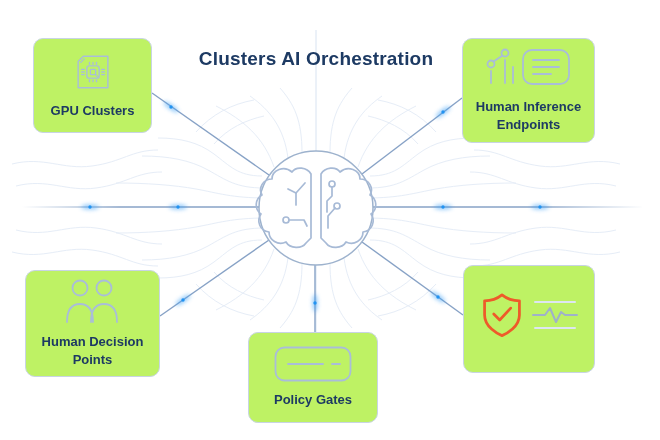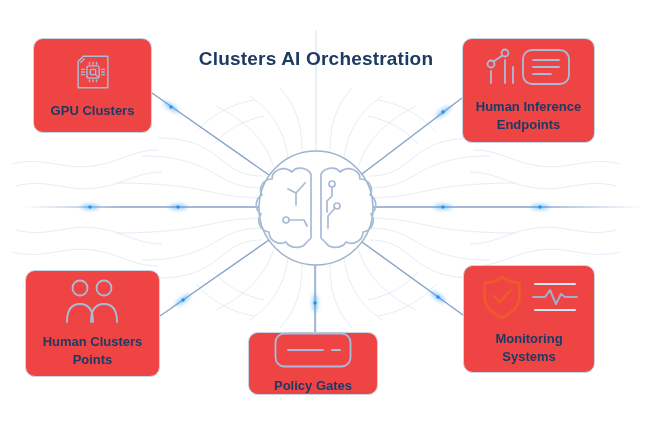--- a/index.html
+++ b/index.html
@@ -6,33 +6,33 @@
   #stage{
     position:relative;width:660px;height:440px;overflow:hidden;background:#ffffff;
     font-family:"Liberation Sans",sans-serif;
   }
   #bg-svg{position:absolute;inset:0;z-index:0;}
   .title{
     position:absolute;left:316px;top:48px;transform:translateX(-50%);
     font-size:19px;font-weight:600;color:#1d3a63;letter-spacing:.2px;white-space:nowrap;z-index:2;
   }
   .node{
-    position:absolute;box-sizing:border-box;background:#ef4444;
+    position:absolute;box-sizing:border-box;background:#bef264;
     border:1px solid #c8d4e4;border-radius:10px;z-index:2;
     display:flex;flex-direction:column;align-items:center;justify-content:center;
     padding:26px 6px;
   }
   .node .icon-row{display:flex;align-items:center;justify-content:center;gap:8px;margin-bottom:9px;}
   .node .label{
     font-size:13px;font-weight:600;color:#1d3a63;text-align:center;line-height:1.35;
   }
   #node-gpu{left:33px;top:38px;width:119px;height:95px;}
   #node-cloud{left:462px;top:38px;width:133px;height:105px;}
   #node-human{left:25px;top:270px;width:135px;height:107px;}
-  #node-policy{left:248px;top:332px;width:130px;height:63px;}
+  #node-policy{left:248px;top:332px;width:130px;height:91px;}
   #node-monitoring{left:463px;top:265px;width:132px;height:108px;}
   .ic{display:block;}
 </style>
 </head>
 <body>
 
 <div id="stage">
 
   <svg id="bg-svg" width="660" height="440" viewBox="0 0 660 440">
     <defs>
@@ -166,21 +166,21 @@
 
   <div class="node" id="node-human">
     <div class="icon-row">
       <svg class="ic" width="60" height="46" viewBox="0 0 60 46" fill="none" stroke="#a9bdd9" stroke-width="1.8" stroke-linecap="round" stroke-linejoin="round">
         <circle cx="41" cy="10" r="7.5"></circle>
         <path d="M28,44 C28,31 33,26 41,26 C49,26 54,31 54,44"></path>
         <circle cx="17" cy="10" r="7.5"></circle>
         <path d="M4,44 C4,31 9,26 17,26 C25,26 30,31 30,44"></path>
       </svg>
     </div>
-    <div class="label">Human Clusters Points</div>
+    <div class="label">Human Decision Points</div>
   </div>
 
   <div class="node" id="node-policy">
     <div class="icon-row">
       <svg class="ic" width="78" height="36" viewBox="0 0 78 36" fill="none" stroke="#a9bdd9" stroke-width="1.8" stroke-linecap="round" stroke-linejoin="round">
         <rect x="1.5" y="1.5" width="75" height="33" rx="9"></rect>
         <path d="M14,18 H49"></path>
         <path d="M58,18 H66"></path>
       </svg>
     </div>
@@ -192,16 +192,15 @@
       <svg class="ic" width="44" height="48" viewBox="0 0 48 50" fill="none" stroke="#ee5a2a" stroke-width="3" stroke-linecap="round" stroke-linejoin="round">
         <path d="M24,3 C19,7 11,9.5 5,9.5 L5,25 C5,38 19,45.5 24,47.5 C29,45.5 43,38 43,25 L43,9.5 C37,9.5 29,7 24,3 Z"></path>
         <path d="M15,24 L21.5,30.5 L33.5,17.5"></path>
       </svg>
       <svg class="ic" width="46" height="40" viewBox="0 0 46 40" fill="none" stroke-linecap="round" stroke-linejoin="round">
         <path d="M3,7 H43" stroke="#dde6f1" stroke-width="2"></path>
         <path d="M1,20 H13 L18,13 L24,27 L29,17 L33,20 H45" stroke="#9fb1ca" stroke-width="2"></path>
         <path d="M3,33 H43" stroke="#dde6f1" stroke-width="2"></path>
       </svg>
     </div>
-    <div class="label">Monitoring Systems</div>
   </div>
 
 </div>
 
 </body></html>

